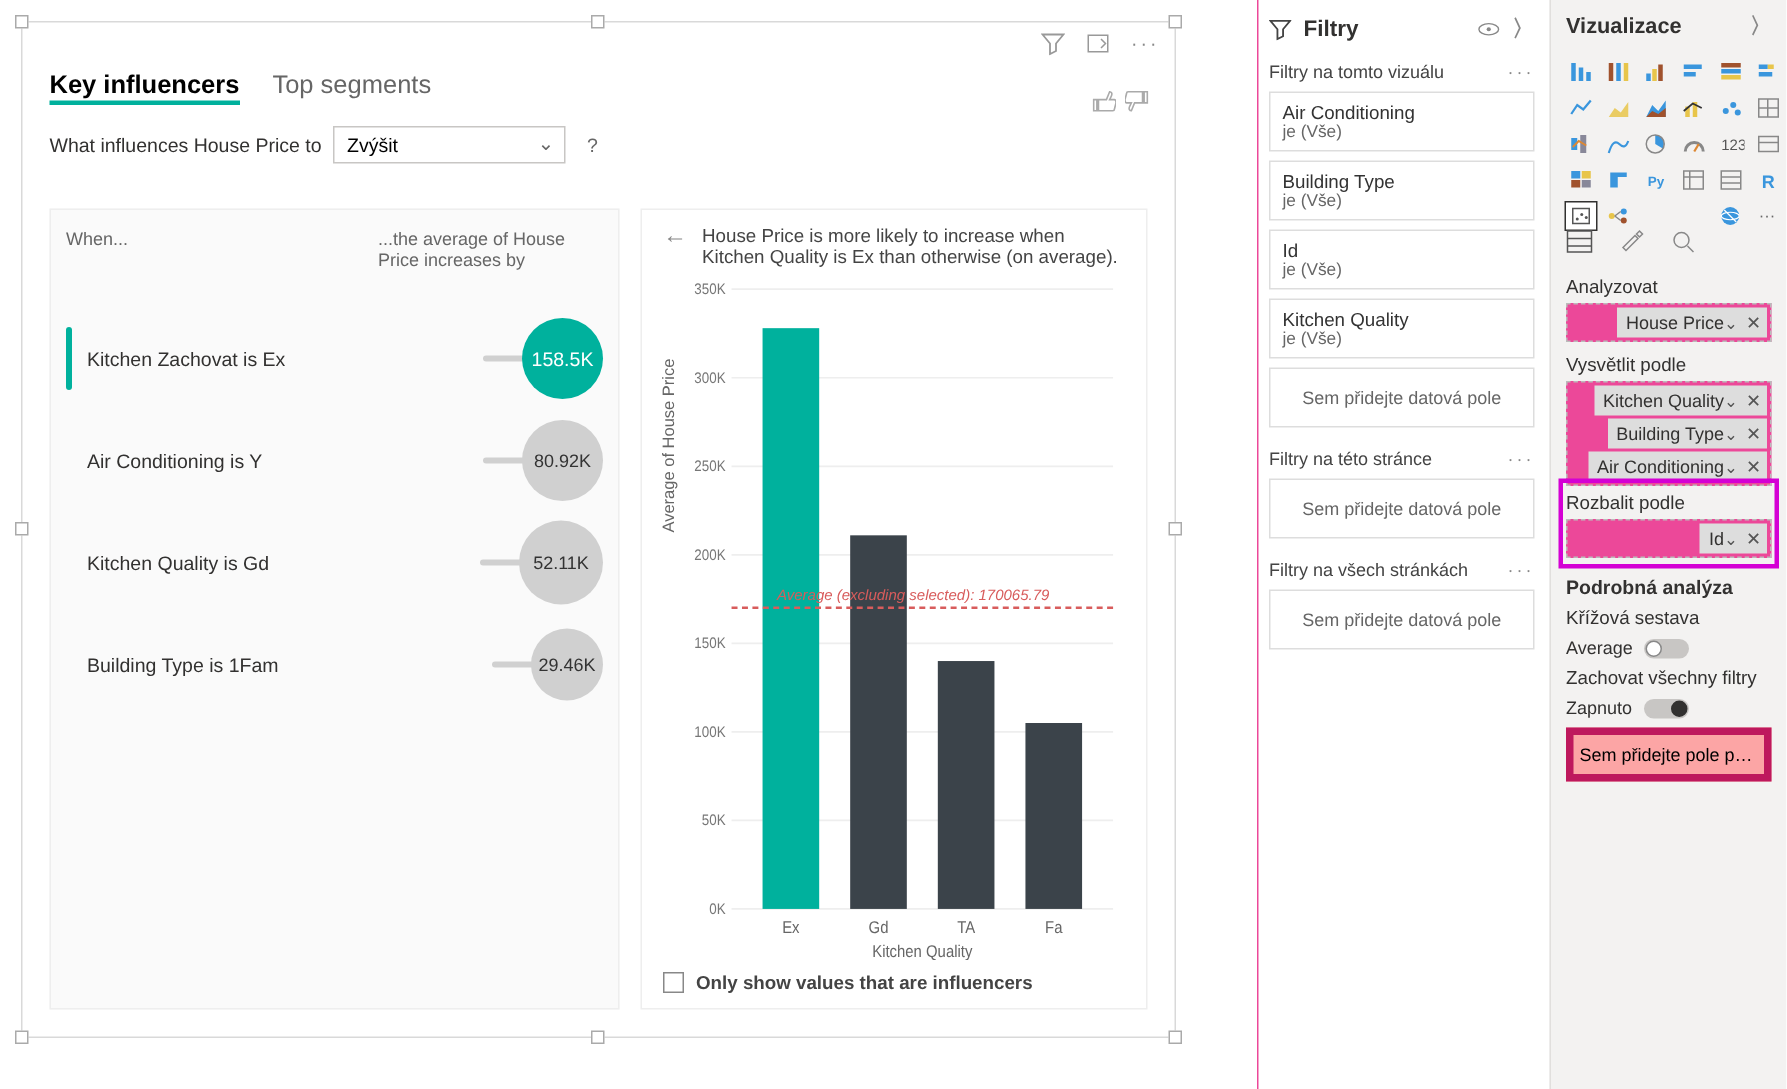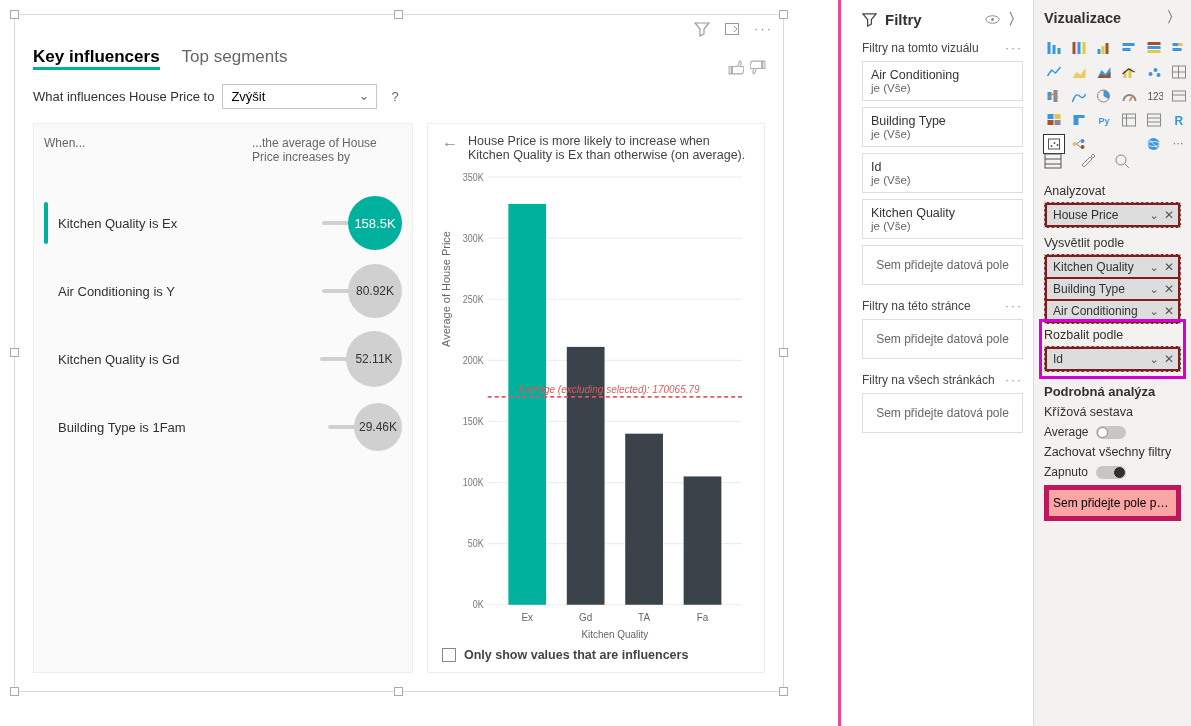--- a/index.html
+++ b/index.html
@@ -15,21 +15,21 @@
   .h-tm { top: -5px; left: 50%; margin-left: -5px; }
   .h-bm { bottom: -5px; left: 50%; margin-left: -5px; }
   .h-ml { left: -5px; top: 50%; margin-top: -5px; }
   .h-mr { right: -5px; top: 50%; margin-top: -5px; }
   .visual-inner { padding: 16px 18px 18px 18px; height: 100%; display: flex; flex-direction: column; }
   .vis-topicons { position: absolute; top: 6px; right: 10px; display: flex; gap: 14px; color: #999; }
   .vis-topicons .icon { cursor: pointer; }
   .tabs { display: flex; gap: 22px; font-size: 17px; margin-top: 16px; margin-bottom: 14px; }
   .tab { padding-bottom: 0; cursor: pointer; color: #666; }
   .tab.active { color: #000; border-bottom: 3px solid #00b19d; font-weight: 600; }
-  .sentence { display: flex; align-items: center; gap: 8px; margin-bottom: 14px; font-size: 13px;}
+  .sentence { display: flex; align-items: center; gap: 8px; margin-bottom: 30px; font-size: 13px;}
   .sentence select { border: 1px solid #c8c6c4; padding: 4px 24px 4px 8px; font-size: 13px; appearance: none; background: #fff; min-width: 155px;}
   .sel-wrap{position:relative;display:inline-block;}
   .sel-wrap::after{content:"⌄";position:absolute;right:8px;top:4px;color:#666;pointer-events:none;font-size:13px;}
   .qmark { color: #666; margin-left: 6px; }
 
   .ki-body { flex: 1; display: flex; gap: 14px; }
   .ki-left { width: 380px; background: #fafafa; border: 1px solid #eee; padding: 12px 10px 12px 10px; }
   .ki-left-head { display: flex; justify-content: space-between; color: #666; font-size: 12px; margin-bottom: 28px;}
   .ki-left-head .col2 { width: 150px; text-align: left; }
   .inf-row { display: flex; align-items: center; height: 62px; margin-bottom: 6px; }
@@ -49,42 +49,42 @@
   .chart-area { flex:1; position: relative; }
   .chart-svg { width: 100%; height: 100%; }
   .axis-label-y { position:absolute; left:-2px; top:50%; transform: rotate(-90deg) translateX(50%); transform-origin:left top; font-size:11px; color:#666;}
   .avg-line-label{ position:absolute; color:#d85c5c; font-size:10px; }
   .only-inf { display:flex; align-items:center; gap:8px; margin-top:8px; font-size:12.5px; color:#444;font-weight:bold;}
   .only-inf .chk{ width:14px;height:14px;border:1px solid #888;display:inline-block;}
   .thumbs{position:absolute; top:44px; right:16px; display:flex; gap:6px; color:#aaa;}
   .thumbs svg{cursor:pointer;}
 
   
-  .filters-pane { width: 195px; border-left: 3px solid #ec4899; padding: 10px 10px 10px 21px; }
+  .filters-pane { width: 195px; border-left: 1px solid #ec4899; padding: 10px 10px 10px 7px; }
   .pane-head { display:flex; align-items:center; gap:8px; font-size:15px; font-weight:600; margin-bottom:12px;}
   .pane-head .sp{flex:1;}
   .filter-section-title{ font-size:12px; color:#444; display:flex; justify-content:space-between; margin-top:6px; margin-bottom:6px;}
   .filter-card{ border:1px solid #ddd; padding:6px 8px; margin-bottom:6px; font-size:12px; color:#444; background:#fff;}
   .filter-card .fname{font-size:12.5px;color:#333;}
   .filter-card .fval{ font-size:11.5px; color:#666;}
   .drop-field{ border:1px solid #ddd; padding:12px 8px; margin-bottom:14px; font-size:12px; color:#666; text-align:center; background:#fff;}
   .dots{color:#888;letter-spacing:2px;cursor:pointer;}
 
   
   .viz-pane{ width:158px; border-left:1px solid #e1dfdd; background:#f3f2f1; padding:8px 10px 10px 10px; overflow:hidden;}
   .viz-pane .pane-head{font-size:14.5px;}
   .viz-gallery{ display:grid; grid-template-columns:repeat(7,20px); gap:6px 5px; }
   .viz-gallery .vi{ width:20px; height:18px; display:flex;align-items:center;justify-content:center; cursor:pointer;}
   .viz-gallery .vi svg{width:18px;height:16px;}
   .viz-gallery .vi.sel{ outline:1px solid #323130; background:#fff;}
   .format-tabs{ display:flex; gap:18px; margin-bottom:8px; padding-bottom:4px;}
   .format-tabs .ft{ cursor:pointer; color:#666;}
   .format-tabs .ft.active{ color:#000;}
   .fw-title{font-size:12.5px; margin:8px 0 4px;}
-  .well{ border:1px dashed #bbb; background:#7f1d1d; padding:2px; display:flex; flex-direction:column; gap:2px;}
+  .well{ border:1px dashed #bbb; background:#ec4899; padding:2px; display:flex; flex-direction:column; gap:2px;align-items:flex-end;}
   .well .chip{ display:flex; align-items:center; justify-content:space-between; background:#ddd; font-size:12px; padding:3px 4px 3px 6px;}
   .well .chip .x{cursor:pointer;color:#555;}
   .well .chip .chev{font-size:11px;color:#555;margin-right:2px;cursor:pointer;}
   .highlight-box{ outline:3px solid #d400d4; outline-offset:2px; padding:2px 0;}
   .section-head{font-size:13px; font-weight:600; margin-top:10px; margin-bottom:6px;}
   .toggle-row{ display:flex; align-items:center; gap:8px; font-size:12px; margin:6px 0;}
   .toggle{ width:30px;height:13px;border-radius:7px;background:#c8c6c4;position:relative;cursor:pointer;}
   .toggle .knob{ position:absolute;left:1px;top:1px;width:11px;height:11px;border-radius:50%;background:#fff;border:1px solid #888;}
   .toggle.on .knob{ left:auto; right:1px; background:#323130; border-color:#323130;}
   .drill-btn{ width:100%; border:5px solid #be185d; background:#fca5a5; font-size:12px; padding:6px 4px; text-align:left; cursor:pointer; white-space:nowrap; overflow:hidden; text-overflow:ellipsis;}
@@ -145,21 +145,21 @@
 
         <div class="ki-body">
           <div class="ki-left">
             <div class="ki-left-head">
               <span>When...</span>
               <span class="col2">...the average of House Price increases by</span>
             </div>
             <div id="inf-rows">
                 <div class="inf-row active">
                   <div class="inf-bar"></div>
-    <div class="inf-text">Kitchen Quality is Ex</div>
+    <div class="inf-text">Kitchen Zachovat is Ex</div>
     <div class="inf-track"></div>
     <div class="bubble">158.5K</div>
                 </div>
                 <div class="inf-row">
                   <div class="inf-bar"></div>
     <div class="inf-text">Air Conditioning is Y</div>
     <div class="inf-track"></div>
     <div class="bubble">80.92K</div>
                 </div>
                 <div class="inf-row">

